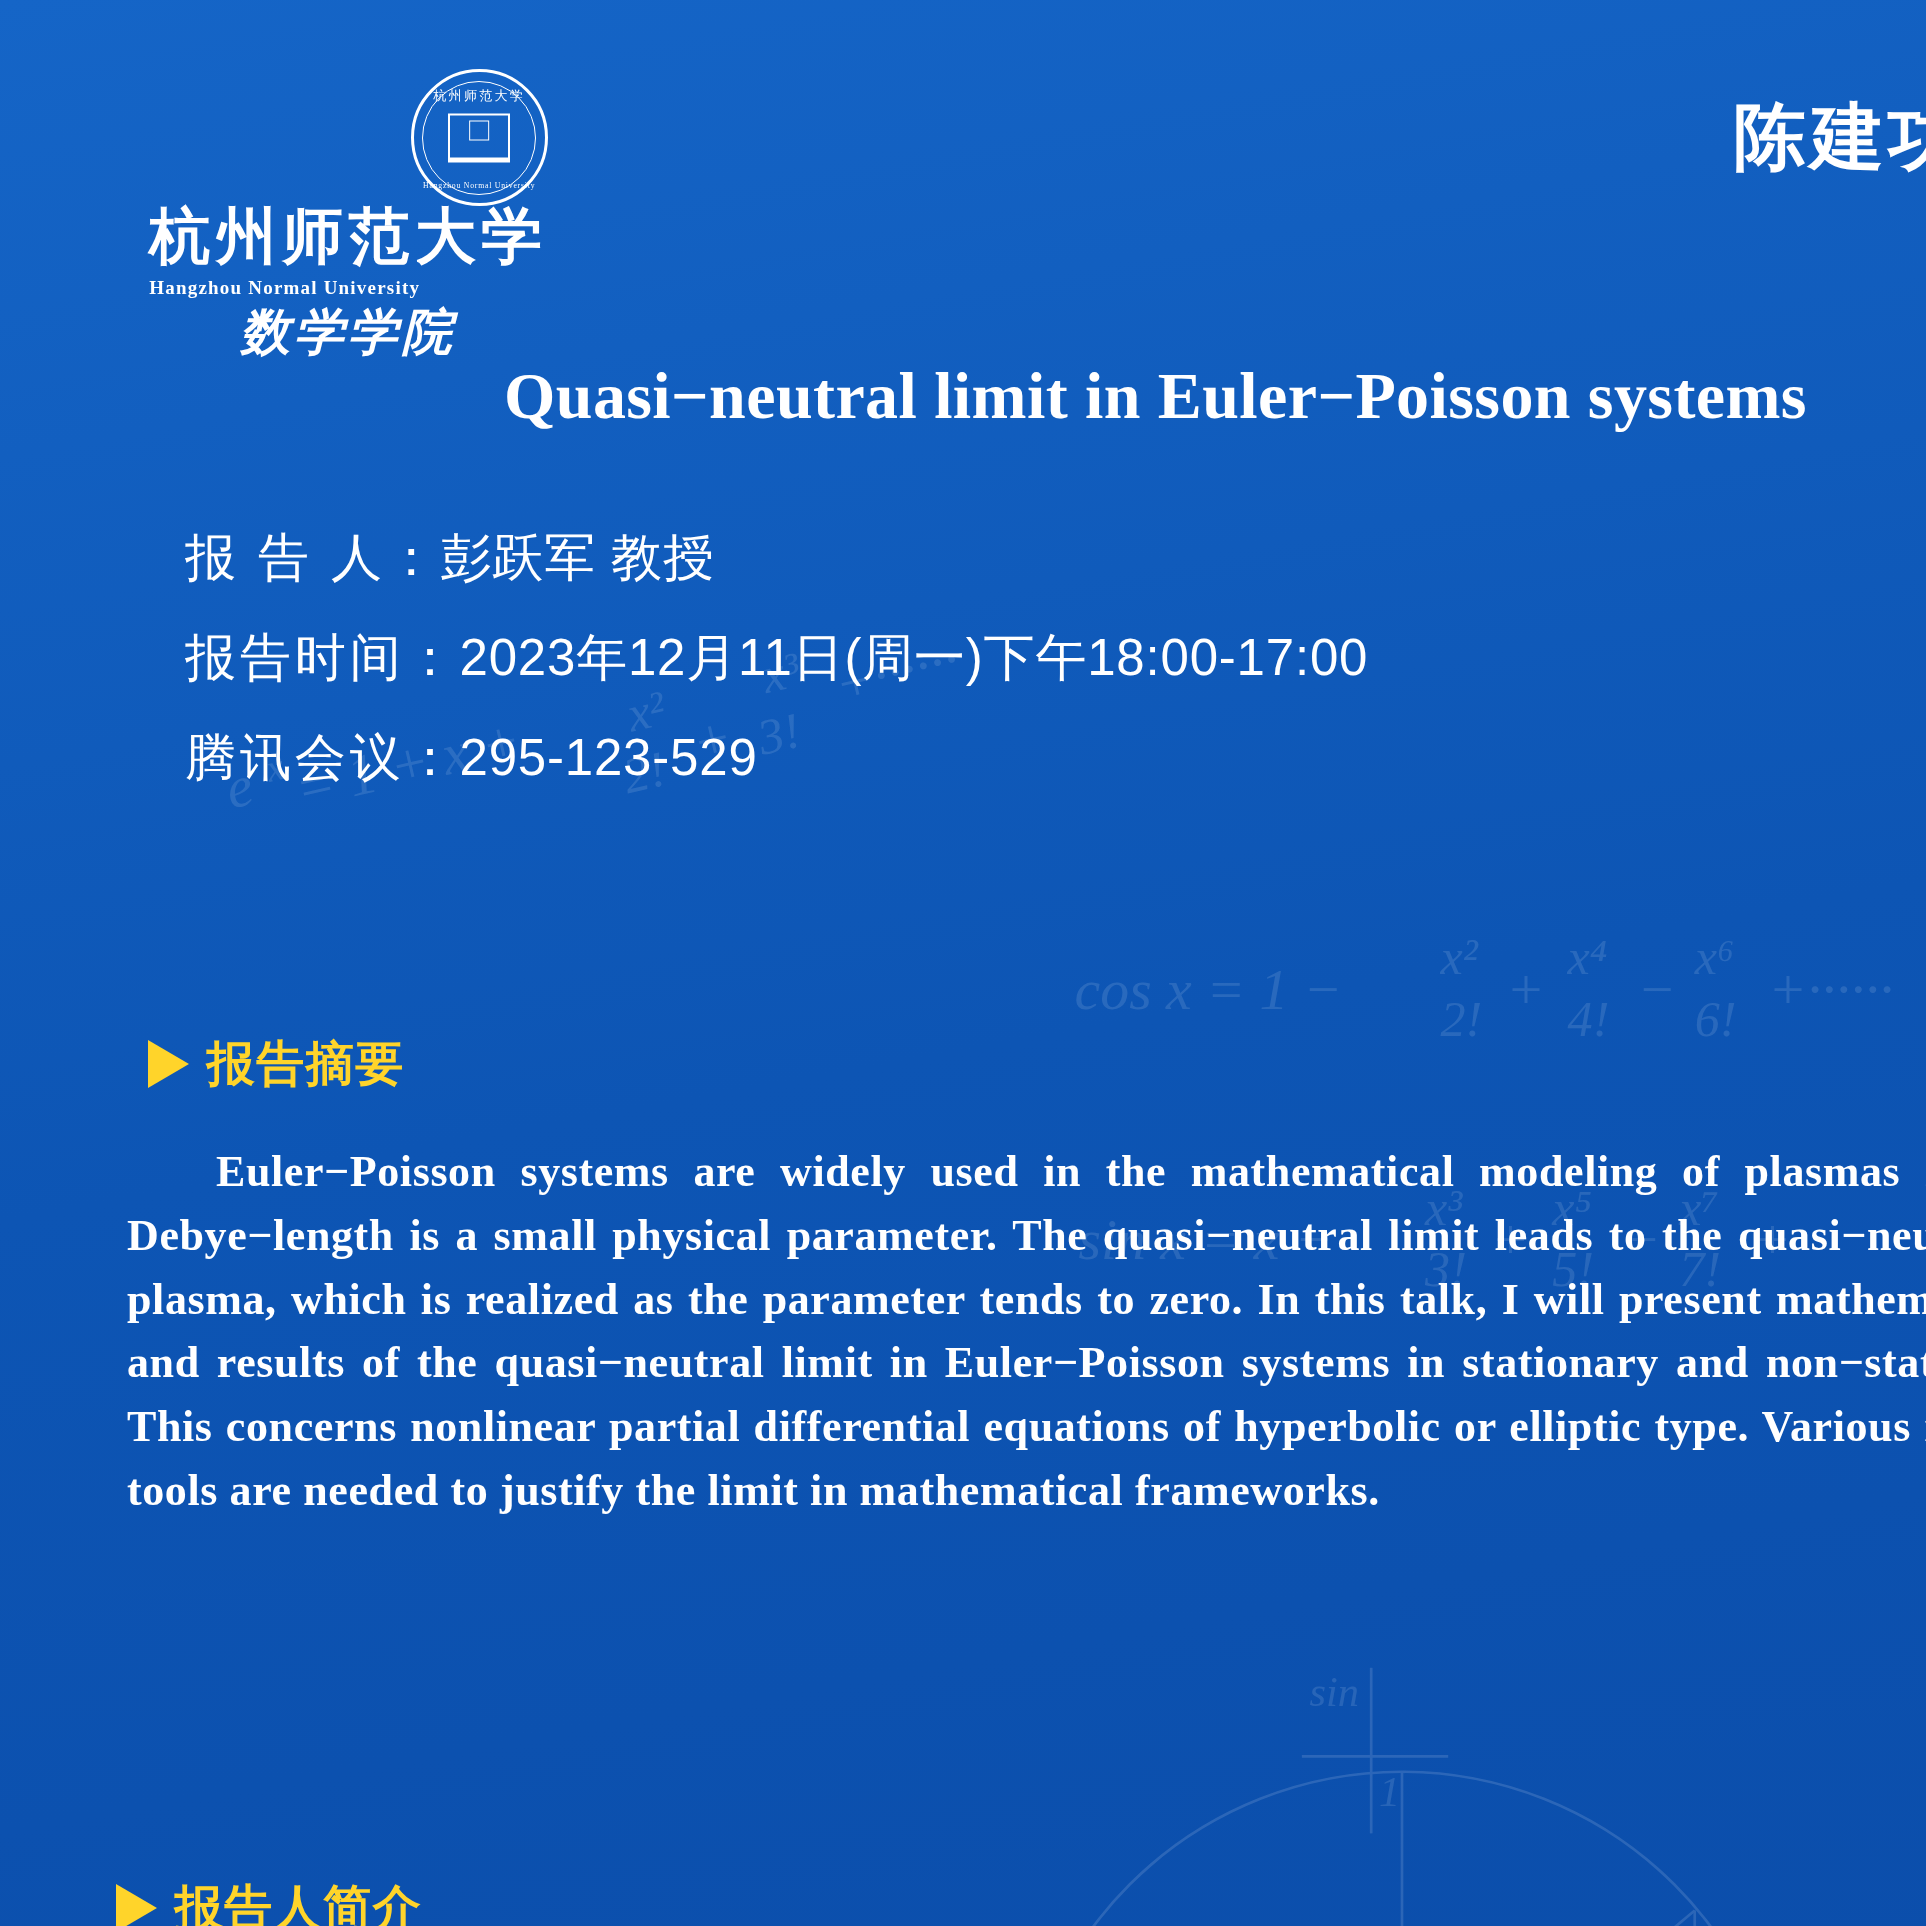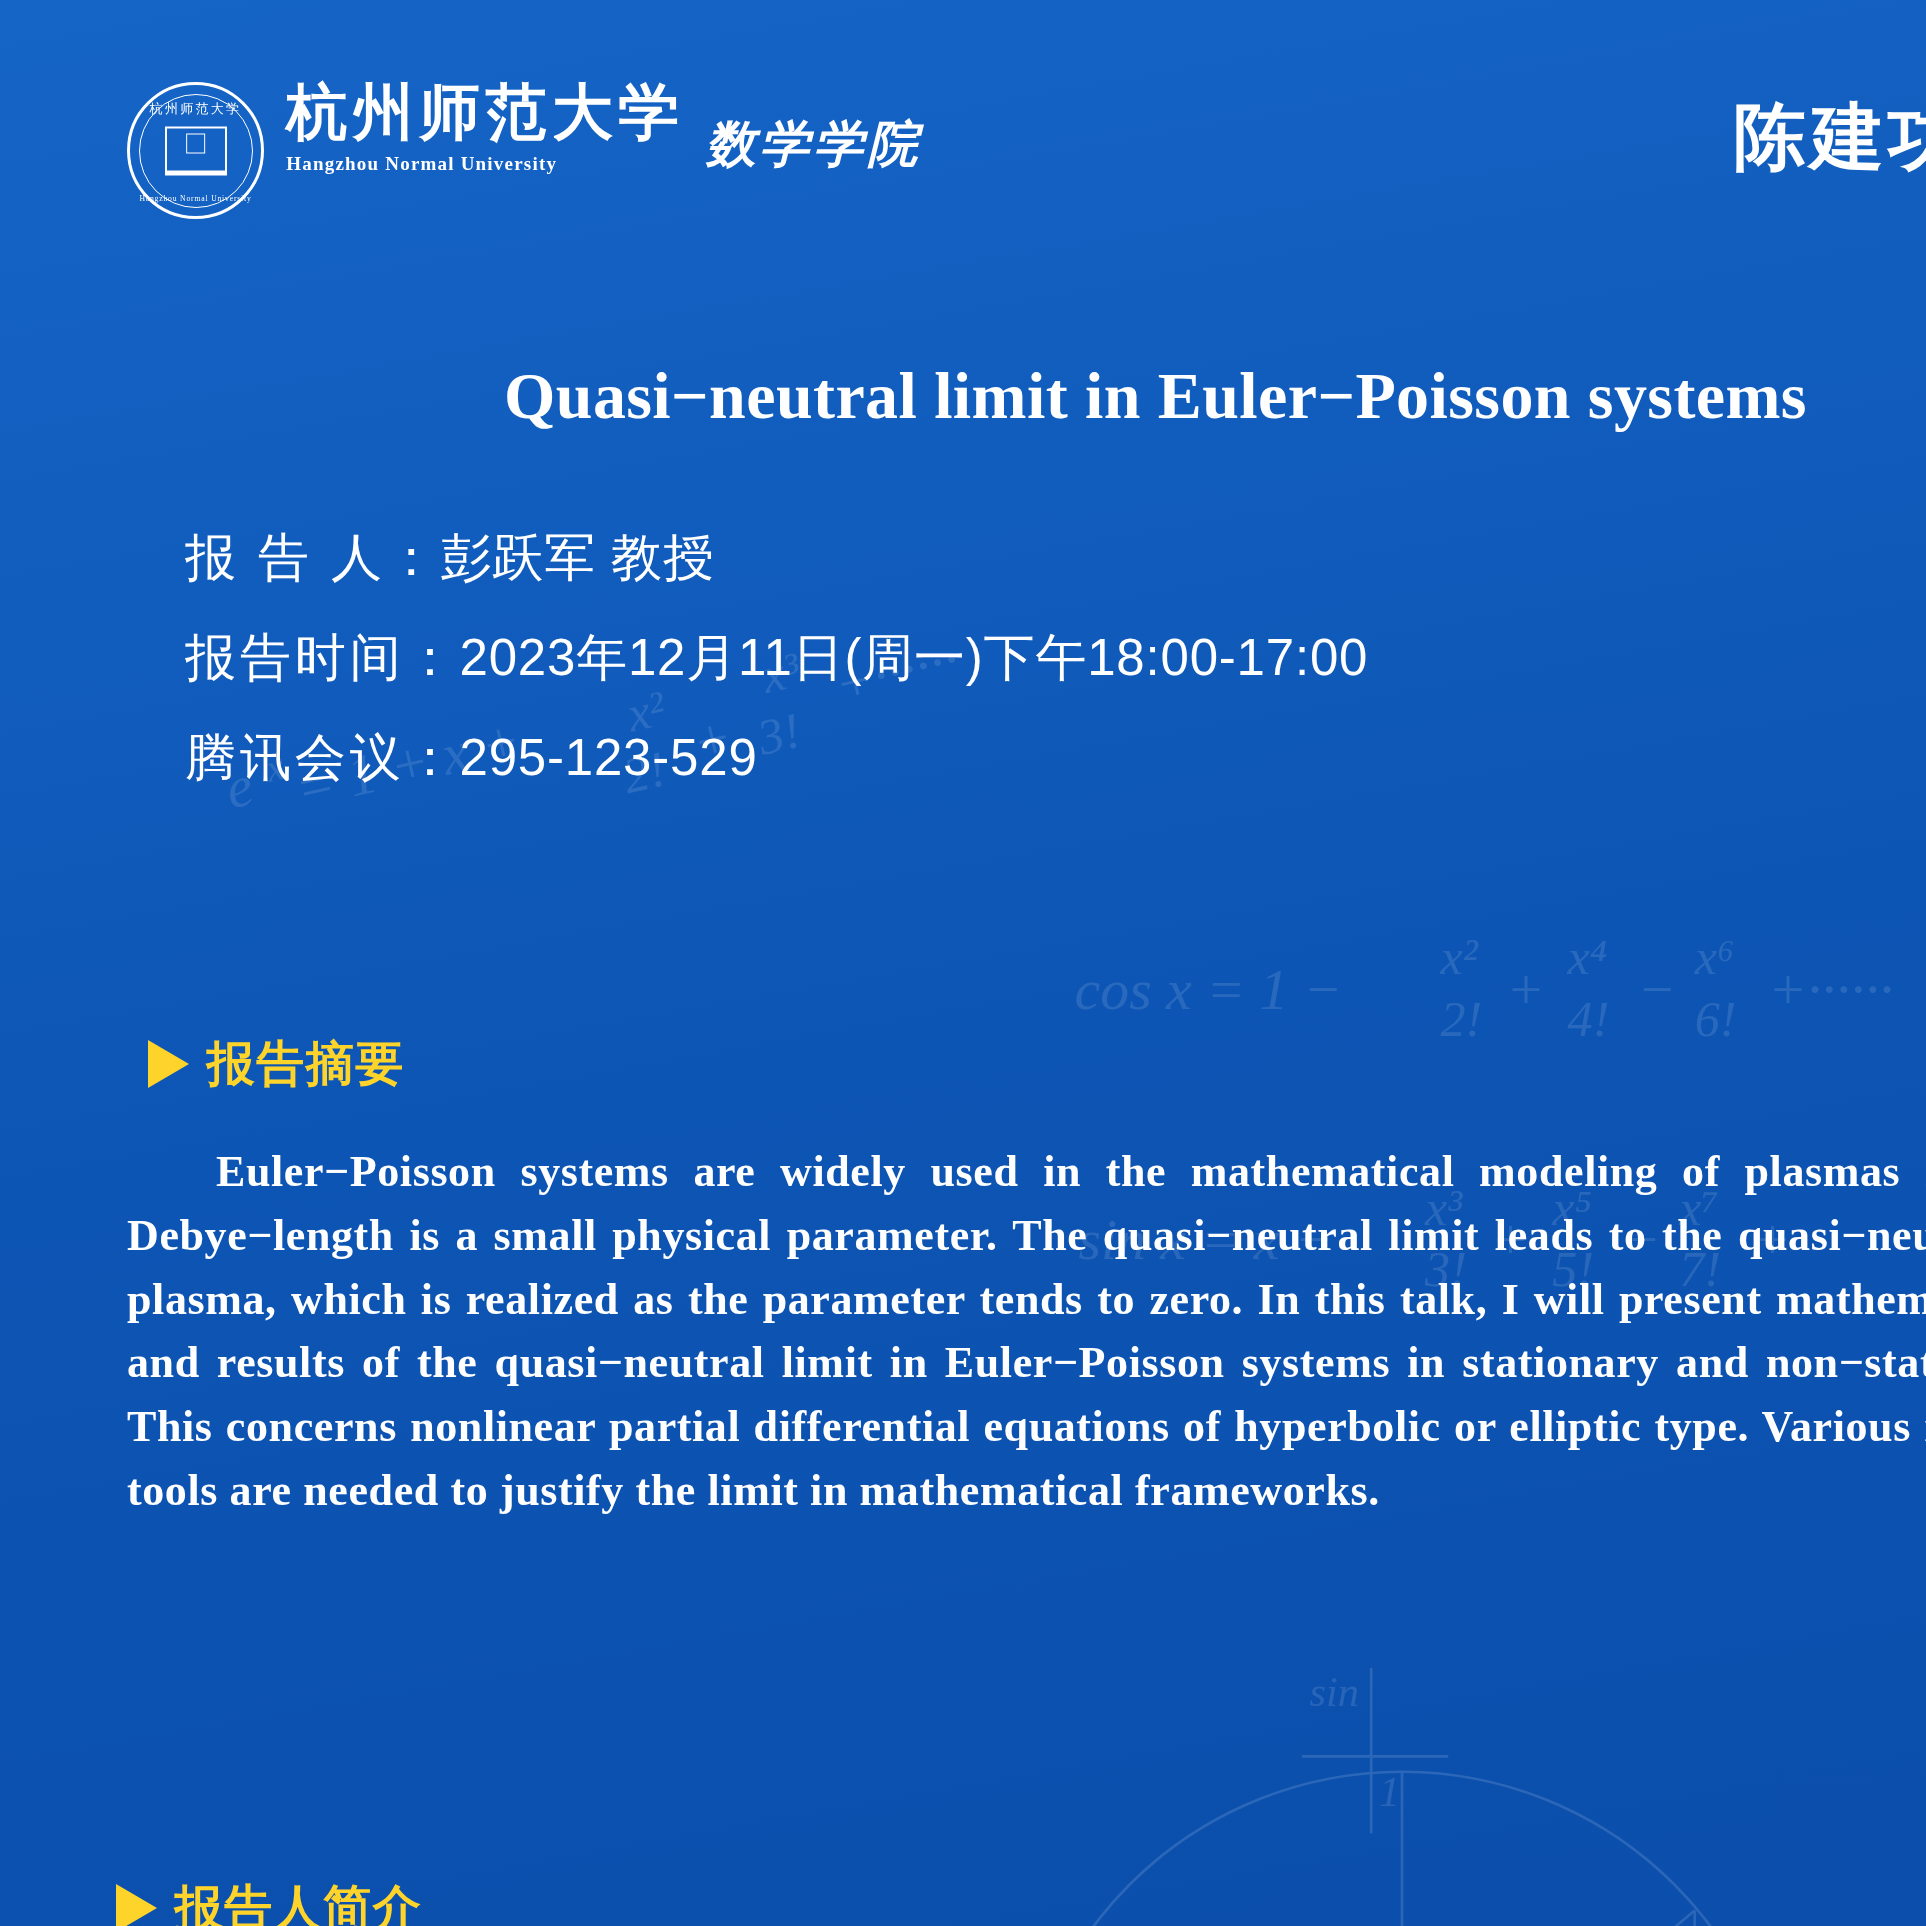--- a/index.html
+++ b/index.html
@@ -29,23 +29,24 @@
   .header {
     position: absolute;
     top: 58px;
     left: 0;
     width: 2311px;
     height: 166px;
   }
   .logo-wrap {
     position: absolute;
     left: 127px;
-    top: 24px;
+    top: 11px;
     display: flex;
-    align-items: flex-start;
+    align-items: flex-end;
+    flex-direction: column;
   }
   .seal {
     width: 131px;
     height: 131px;
     border-radius: 50%;
     border: 3.5px solid #ffffff;
     position: relative;
     flex: none;
   }
   .seal .inner-ring {

